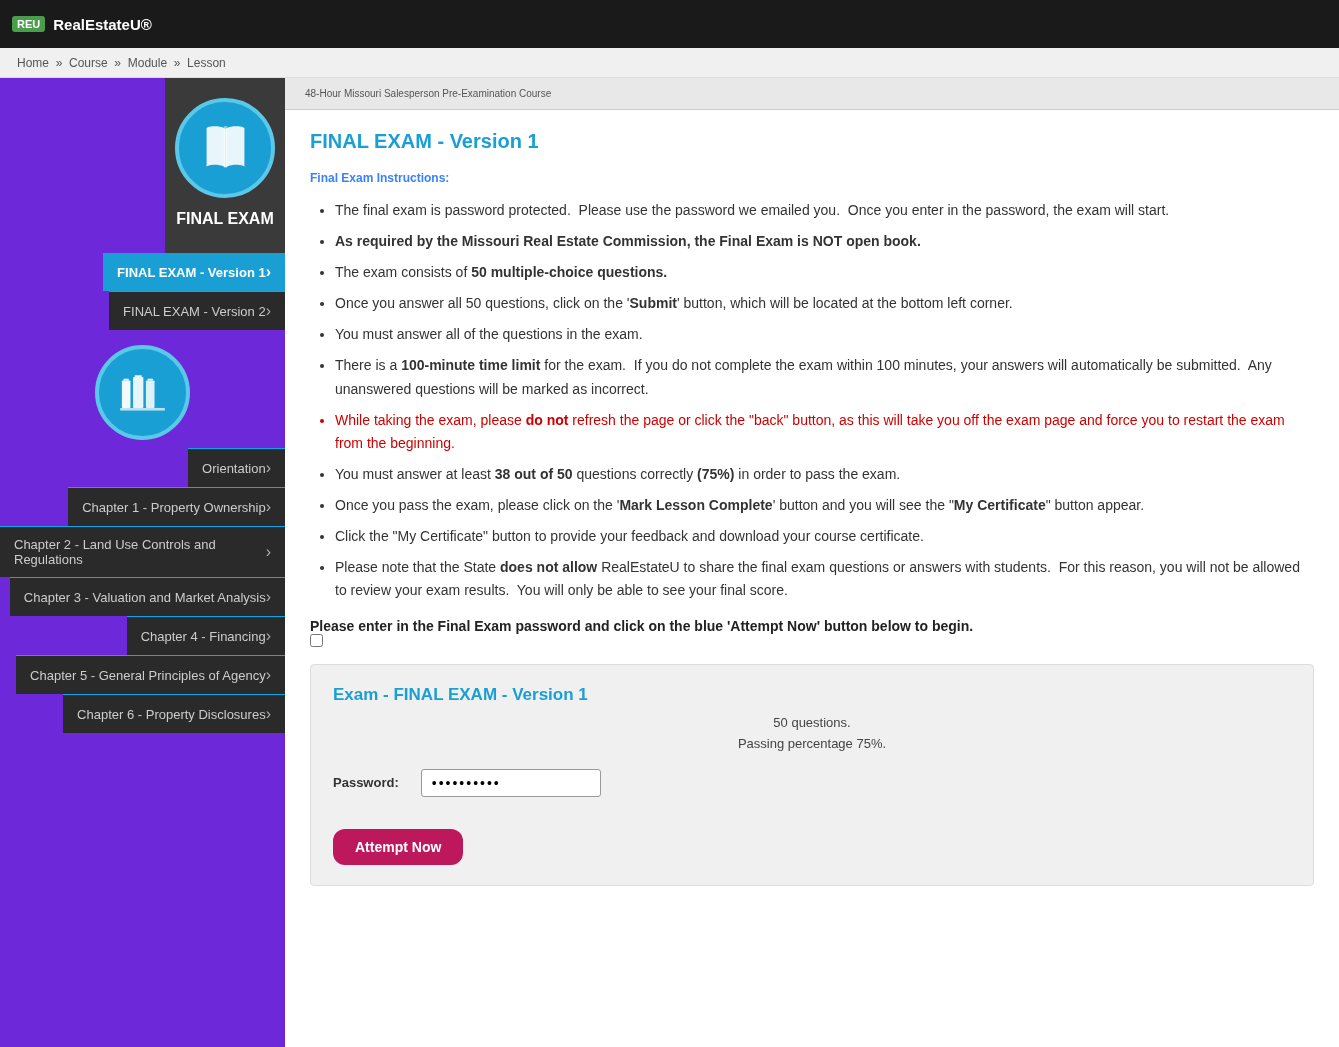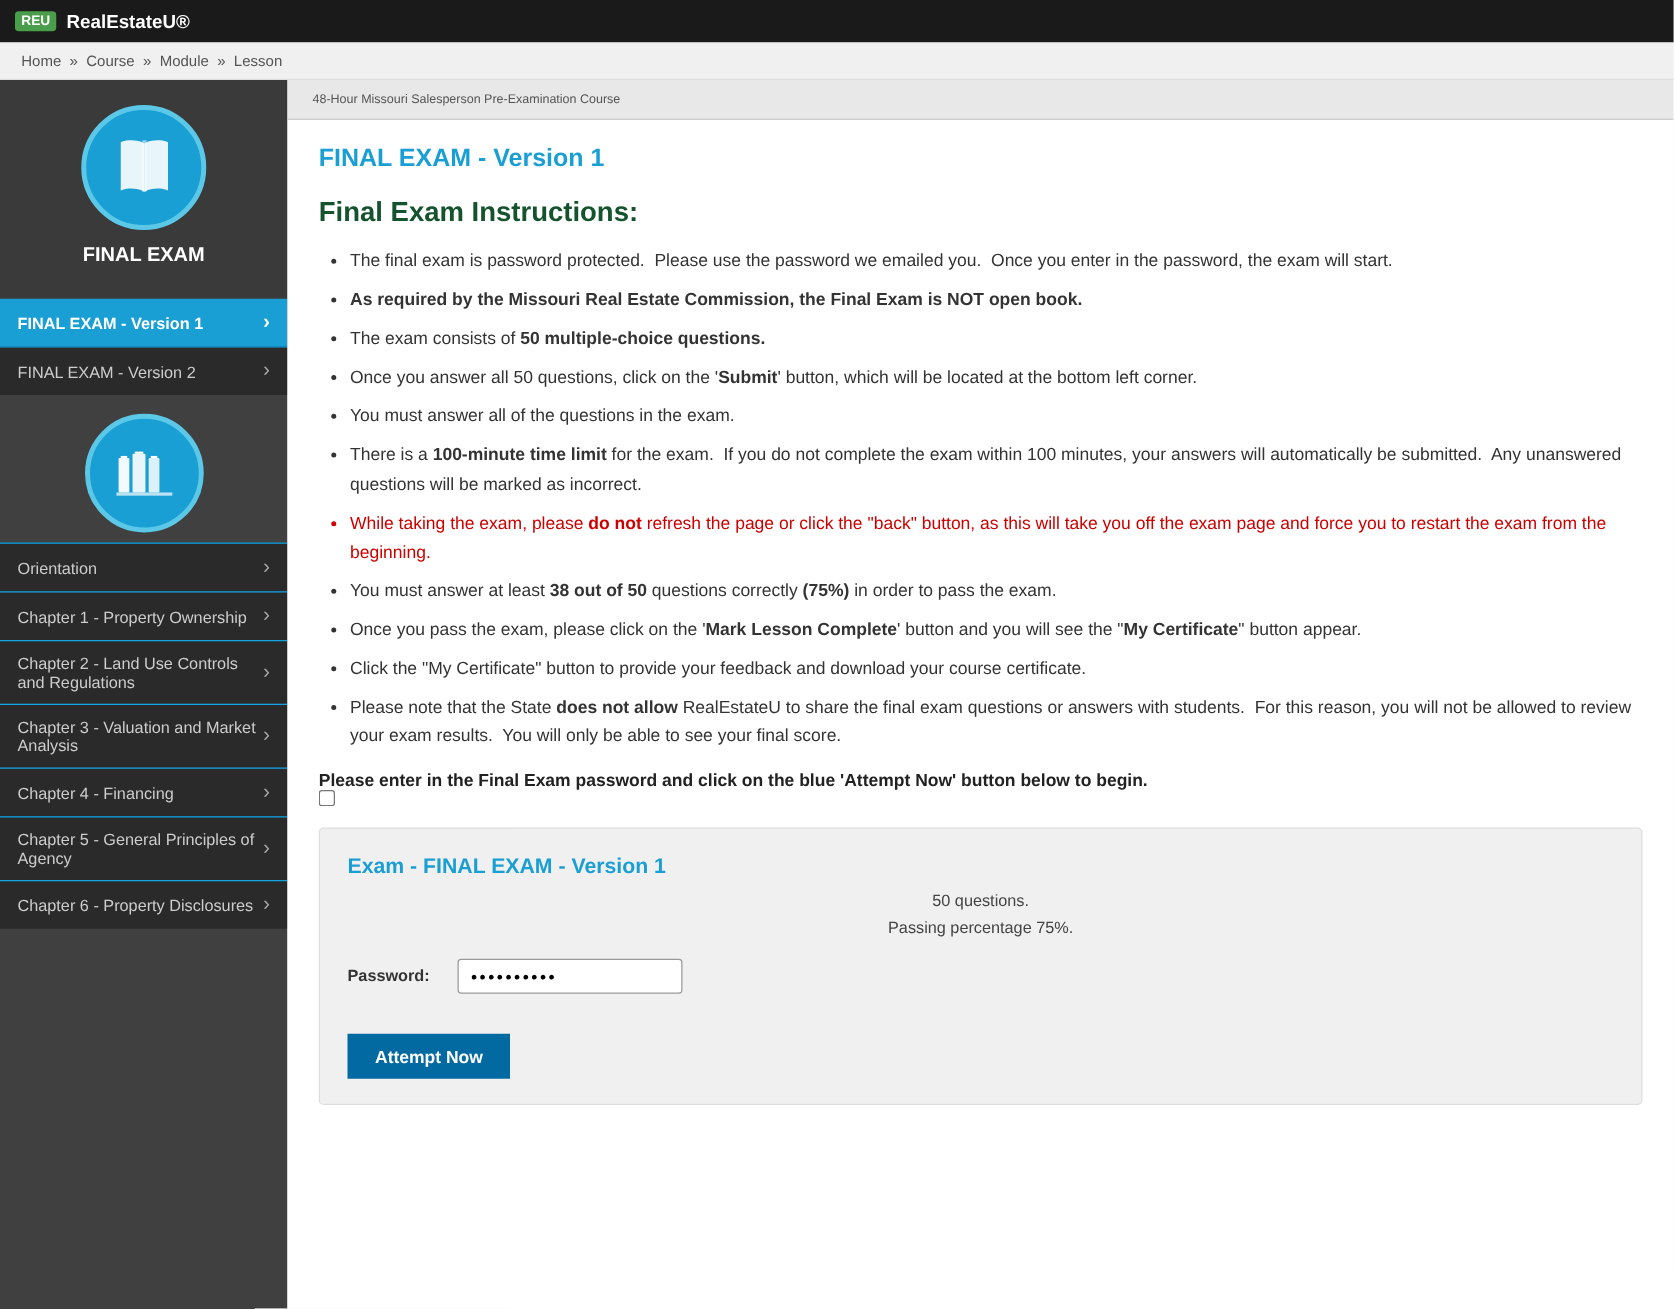--- a/index.html
+++ b/index.html
@@ -6,21 +6,21 @@
     body { font-family: Arial, sans-serif; font-size: 14px; color: #333; display: flex; flex-direction: column; height: 1047px; width: 1339px; overflow: hidden; }
 
     
     #top-bar {
       background: #1a1a1a;
       color: white;
       padding: 14px 12px;
       display: flex;
       align-items: center;
       gap: 8px;
-      height: 34px;
+      height: 48px;
       flex-shrink: 0;
     }
     #logo-badge {
       background: #4a9d4a;
       color: white;
       font-size: 11px;
       font-weight: bold;
       padding: 2px 5px;
       border-radius: 3px;
     }
@@ -46,27 +46,28 @@
 
     
     #main-layout {
       display: flex;
       flex: 1;
       overflow: hidden;
     }
 
     
     #sidebar {
-      width: 230px;
-      background: #404040;
+      width: 285px;
+      background: #6d28d9;
       color: white;
       flex-shrink: 0;
       overflow-y: auto;
       display: flex;
       flex-direction: column;
+      align-items: flex-end;
     }
 
     #sidebar-hero {
       background: #3a3a3a;
       display: flex;
       flex-direction: column;
       align-items: center;
       padding: 20px 10px 15px;
     }
 
@@ -163,24 +164,24 @@
     }
 
     #exam-title {
       color: #1a9fd4;
       font-size: 20px;
       font-weight: bold;
       margin-bottom: 18px;
     }
 
     #instructions-heading {
-      font-size: 22px;
+      font-size: 12px;
       font-weight: bold;
       margin-bottom: 14px;
-      color: #14532d;
+      color: #3b82f6;
     }
 
     #instructions-list {
       list-style: disc;
       padding-left: 25px;
       margin-bottom: 16px;
       line-height: 1.65;
     }
     #instructions-list li {
       margin-bottom: 8px;
@@ -241,27 +242,27 @@
       border: 1px solid #999;
       border-radius: 3px;
       padding: 5px 10px;
       font-size: 14px;
       width: 180px;
       letter-spacing: 2px;
       background: white;
     }
 
     #attempt-btn {
-      background: #0369a1;
+      background: #be185d;
       color: white;
       border: none;
       padding: 10px 22px;
       font-size: 14px;
       font-weight: bold;
-      border-radius: 0;
+      border-radius: 12px;
       cursor: pointer;
     }
 
     
     #sidebar::-webkit-scrollbar { width: 6px; }
     #sidebar::-webkit-scrollbar-track { background: #2a2a2a; }
     #sidebar::-webkit-scrollbar-thumb { background: #666; }
     #content-area::-webkit-scrollbar { width: 8px; }
     #content-area::-webkit-scrollbar-track { background: #f0f0f0; }
     #content-area::-webkit-scrollbar-thumb { background: #bbb; }

